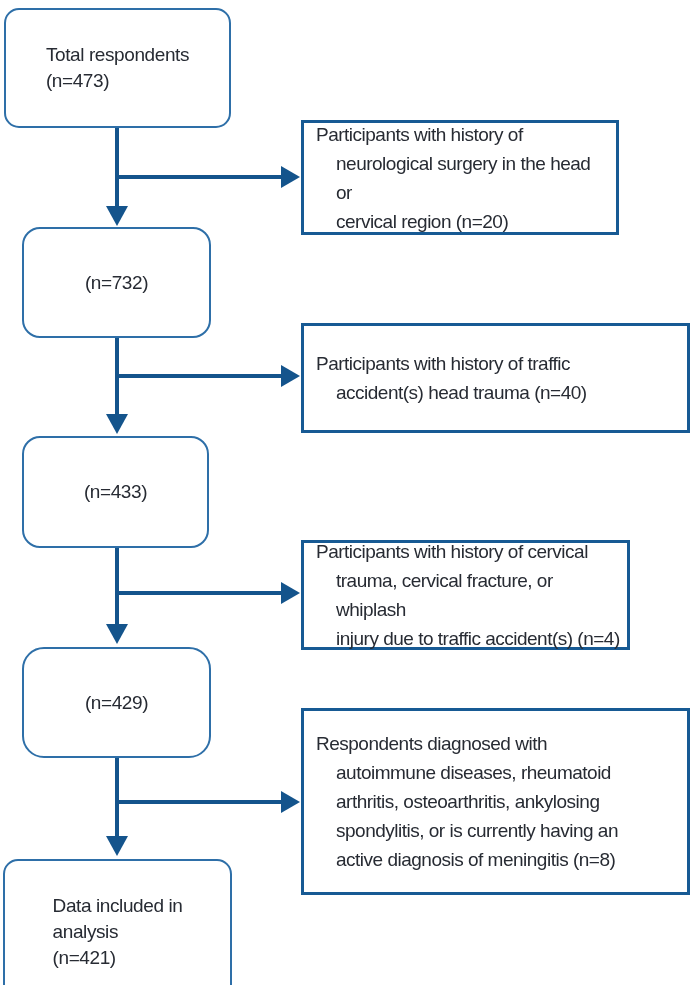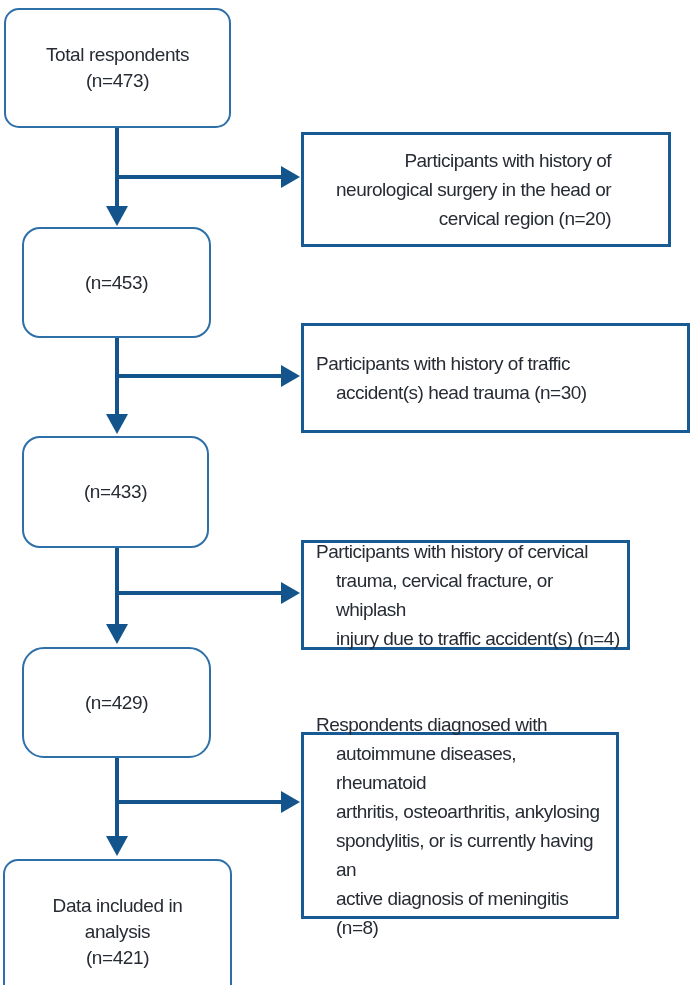--- a/index.html
+++ b/index.html
@@ -28,21 +28,20 @@
   .arrow-layer line { stroke: var(--arrow-blue); stroke-width: 4; }
   .arrow-layer polygon { fill: var(--arrow-blue); }
   .flow-box {
     position: absolute;
     border: 2px solid var(--rounded-border);
     border-radius: 16px;
     background: #ffffff;
     display: flex;
     align-items: center;
     justify-content: center;
-    text-align: center;
     font-size: 19px;
     line-height: 26px;
     letter-spacing: -0.4px;
     white-space: pre-line;
     padding: 4px 24px;
   }
   .side-box {
     position: absolute;
     border: 3px solid var(--side-border);
     background: #ffffff;
@@ -58,24 +57,24 @@
     padding-right: 6px;
     text-indent: -20px;
   }
   
   .box-total    { left: 4px;   top: 8px;   width: 227px; height: 120px; border-radius: 15px; }
   .box-n453     { left: 22px;  top: 227px; width: 189px; height: 111px; border-radius: 18px; }
   .box-n433     { left: 22px;  top: 436px; width: 187px; height: 112px; border-radius: 18px; }
   .box-n429     { left: 22px;  top: 647px; width: 189px; height: 111px; border-radius: 22px; }
   .box-included { left: 3px;   top: 859px; width: 229px; height: 146px; border-radius: 15px; }
   
-  .side-1 { left: 301px; top: 132px; width: 370px; height: 115px; text-align: right; }
+  .side-1 { left: 301px; top: 120px; width: 318px; height: 115px; }
   .side-2 { left: 301px; top: 323px; width: 389px; height: 110px; }
   .side-3 { left: 301px; top: 540px; width: 329px; height: 110px; }
-  .side-4 { left: 301px; top: 708px; width: 318px; height: 187px; margin-top: 24px; }
+  .side-4 { left: 301px; top: 708px; width: 389px; height: 187px; }
 </style>
 </head>
 <body>
 
 <div class="canvas">
 
   <svg class="arrow-layer" viewBox="0 0 694 985" xmlns="http://www.w3.org/2000/svg">
 
     <line x1="117" y1="128" x2="117" y2="208"></line>
     <polygon points="106,206 128,206 117,226"></polygon>
@@ -103,26 +102,26 @@
 (n=473)</span>
   </div>
 
   <div class="side-box side-1">
     <span class="side-text">Participants with history of
 neurological surgery in the head or
 cervical region (n=20)</span>
   </div>
 
   <div class="flow-box box-n453">
-    <span>(n=453)</span>
+    <span>(n=732)</span>
   </div>
 
   <div class="side-box side-2">
     <span class="side-text">Participants with history of traffic
-accident(s) head trauma (n=30)</span>
+accident(s) head trauma (n=40)</span>
   </div>
 
   <div class="flow-box box-n433">
     <span>(n=433)</span>
   </div>
 
   <div class="side-box side-3">
     <span class="side-text">Participants with history of cervical
 trauma, cervical fracture, or whiplash
 injury due to traffic accident(s) (n=4)</span>

